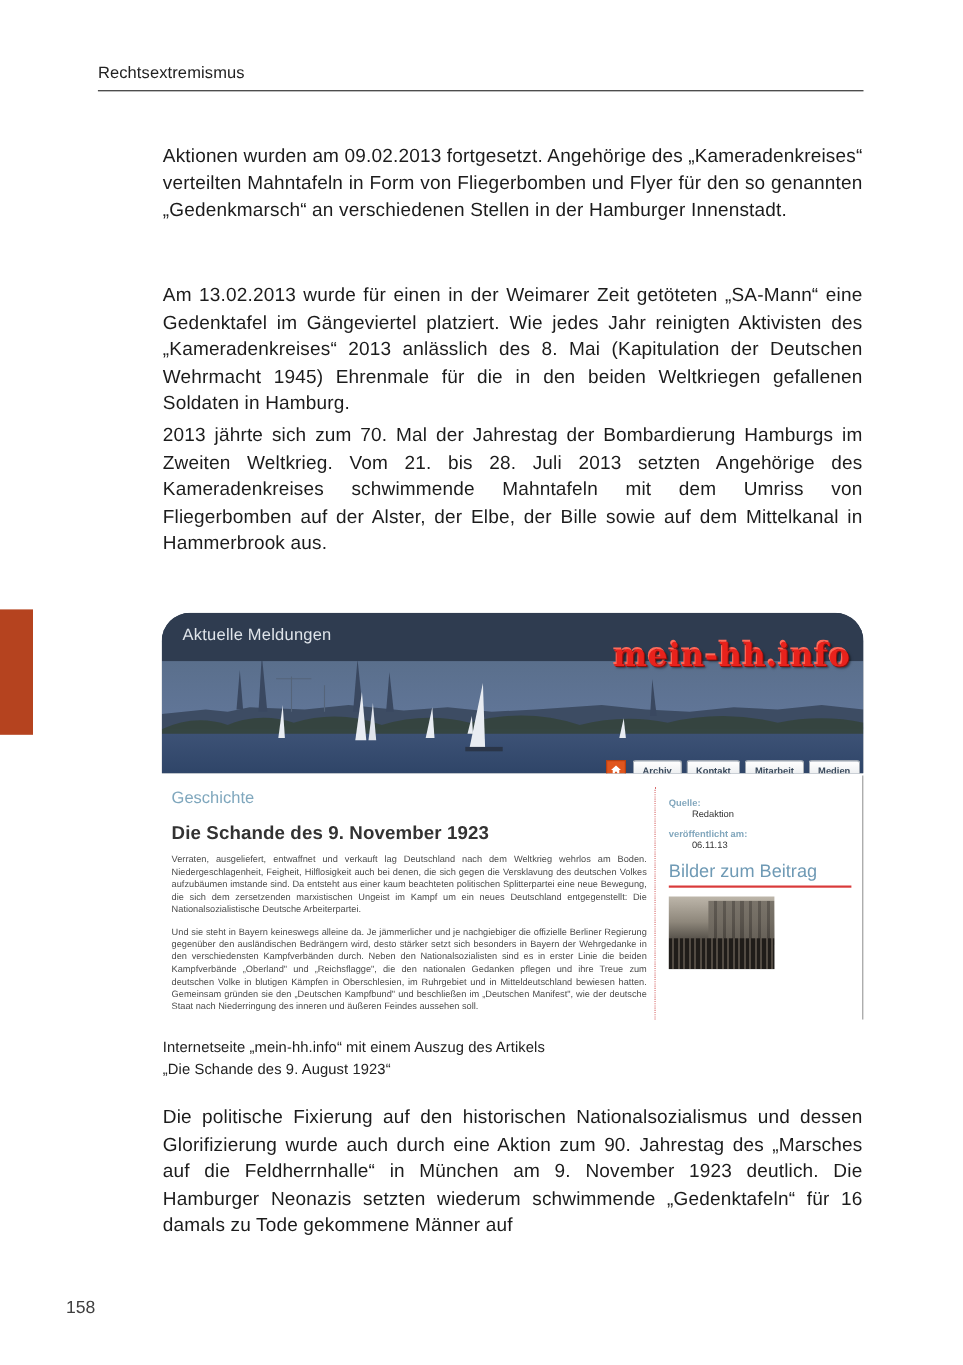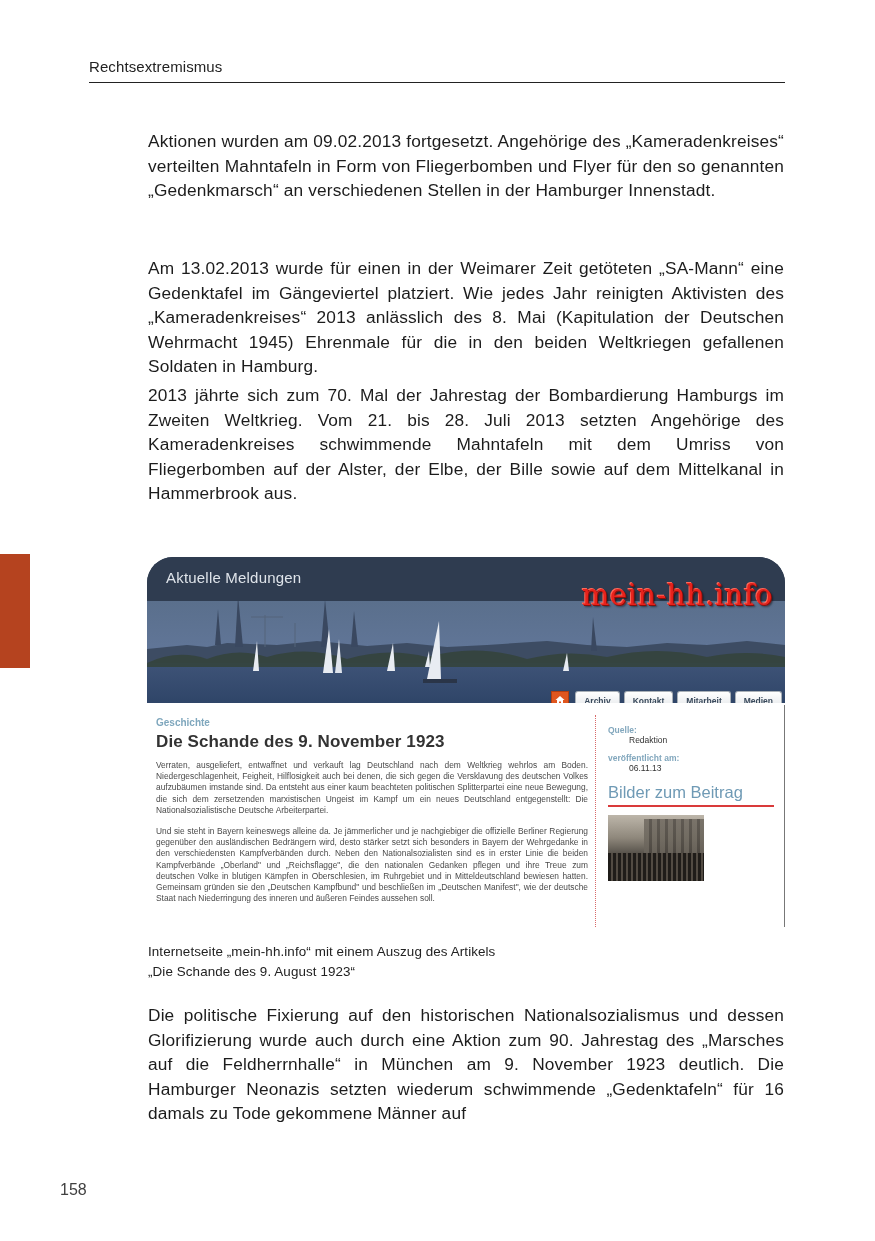--- a/index.html
+++ b/index.html
@@ -24,33 +24,33 @@
   .site { position: absolute; left: 147px; top: 557px; width: 638px; height: 370px; background: #fff; overflow: hidden; }
   .site-header { position: absolute; left: 0; top: 0; width: 638px; height: 146px;
     border-radius: 26px 26px 0 0; overflow: hidden; background: #2f3d52; }
   .site-header .topbar { position: absolute; left: 0; top: 0; width: 100%; height: 44px; background: #2f3c50; }
   .site-header .sky { position: absolute; left: 0; top: 44px; width: 100%; height: 60px;
     background: linear-gradient(#5a6f8c, #62779a); }
   .site-header .water { position: absolute; left: 0; top: 104px; width: 100%; height: 42px;
     background: linear-gradient(#3f5478, #2f4568); }
   .skyline { position: absolute; left: 0; top: 44px; width: 638px; height: 102px; }
   .site-title { position: absolute; left: 19px; top: 12px; font-size: 15px; color: #dfe4ea; letter-spacing: 0.2px; }
-  .site-logo { position: absolute; right: 12px; top: 21px; font-family: "DejaVu Serif", serif; font-weight: normal;
+  .site-logo { position: absolute; right: 12px; top: 21px; font-family: "DejaVu Serif", serif; font-weight: bold;
     font-size: 29px; color: #e8221c; letter-spacing: 0.5px;
     text-shadow: 1px 1px 0 #8a0f0b, 2px 2px 2px rgba(0,0,0,0.5), -1px -1px 0 #ff6a5a; }
   .nav { position: absolute; right: 3px; top: 134px; display: flex; gap: 4px; align-items: flex-end; }
   .nav .home { width: 16px; height: 16px; background: #e0561e; border: 1px solid #b43e10;
     display: flex; align-items: center; justify-content: center; margin-right: 2px; }
   .nav .tab { height: 17px; padding: 0 8px; background: linear-gradient(#ffffff, #e4e7ea);
     border: 1px solid #a9b0b7; border-bottom: none; border-radius: 3px 3px 0 0;
     font-size: 8.5px; font-weight: bold; color: #3a4a5c; display: flex; align-items: center; }
   .site-body { position: absolute; left: 0; top: 148px; width: 638px; height: 222px; background: #fff; }
   .site-main { position: absolute; left: 9px; top: 12px; width: 432px; }
-  .cat { font-size: 10px; color: #7fa7bd; font-weight: bold; }
-  .art-title { font-size: 17px; font-weight: bold; color: #333; margin-top: 4px; letter-spacing: 0.1px; }
+  .cat { font-size: 15px; color: #7fa7bd; }
+  .art-title { font-size: 17px; font-weight: bold; color: #333; margin-top: 14px; letter-spacing: 0.1px; }
   .art-text { font-size: 8.4px; line-height: 11.2px; color: #4a4a4a; text-align: justify; margin-top: 8px; }
   .art-text p { margin: 0 0 10px 0; }
   .divider { position: absolute; left: 448px; top: 10px; width: 0; height: 212px; border-left: 1px dotted #d86a6a; }
   .site-aside { position: absolute; left: 461px; top: 20px; width: 170px; }
   .aside-label { font-size: 8.5px; font-weight: bold; color: #82a7bd; }
   .aside-val { font-size: 8.5px; color: #333; margin-bottom: 8px; margin-left: 21px; }
   .aside-heading { font-size: 16.5px; color: #6f9ab5; margin-top: 10px; }
   .aside-rule { width: 166px; height: 2px; background: #d93a3a; margin-top: 3px; }
   .aside-photo { width: 96px; height: 66px; margin-top: 8px;
     background: linear-gradient(180deg, #bdb6aa 0%, #8e877b 35%, #3c3833 70%, #2a2723 100%); position: relative; overflow: hidden; }

